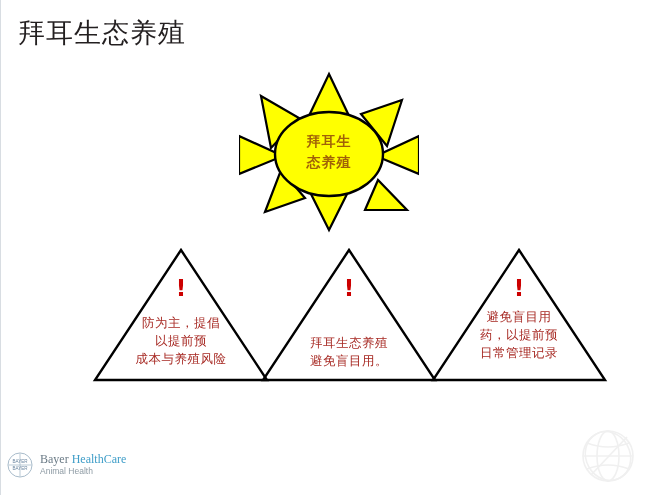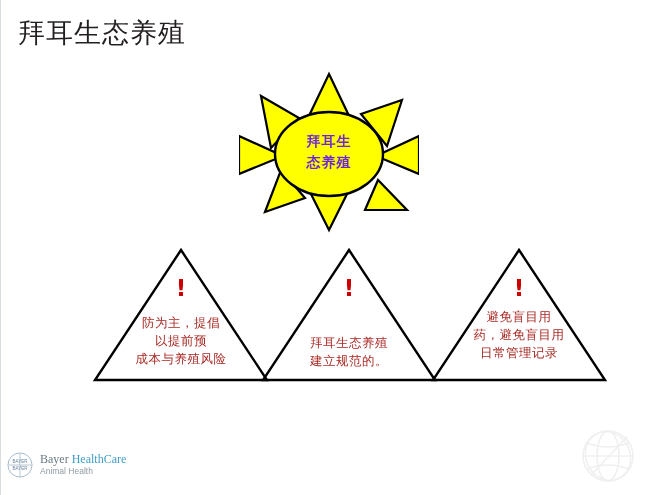--- a/index.html
+++ b/index.html
@@ -52,21 +52,21 @@
     flex-direction: column;
     align-items: center;
     justify-content: center;
     pointer-events: none;
   }
   .sun-core-text span {
     font-family: "DejaVu Sans", "Liberation Sans", sans-serif;
     font-size: 14px;
     line-height: 21px;
     font-weight: bold;
-    color: #6d28d9;
+    color: #a16207;
     letter-spacing: 1px;
     text-align: center;
   }
 
   
   .triangles {
     position: absolute;
     left: 90px;
     top: 243px;
     width: 520px;
@@ -188,29 +188,29 @@
         <div>防为主，提倡</div>
         <div>以提前预</div>
         <div>成本与养殖风险</div>
       </div>
     </div>
 
     <div class="tri-content tri2">
       <div class="tri-bang">!</div>
       <div class="tri-text">
         <div>拜耳生态养殖</div>
-        <div>建立规范的。</div>
+        <div>避免盲目用。</div>
       </div>
     </div>
 
     <div class="tri-content tri3">
       <div class="tri-bang">!</div>
       <div class="tri-text">
         <div>避免盲目用</div>
-        <div>药，避免盲目用</div>
+        <div>药，以提前预</div>
         <div>日常管理记录</div>
       </div>
     </div>
   </div>
 
   <div class="bayer-logo">
     <svg class="bayer-mark" viewBox="0 0 40 40" xmlns="http://www.w3.org/2000/svg">
       <circle cx="20" cy="20" r="18.5" fill="#ffffff" stroke="#9fb4c4" stroke-width="1.4"></circle>
       <line x1="20" y1="2.5" x2="20" y2="37.5" stroke="#9fb4c4" stroke-width="1.1"></line>
       <line x1="2.5" y1="20" x2="37.5" y2="20" stroke="#9fb4c4" stroke-width="1.1"></line>

